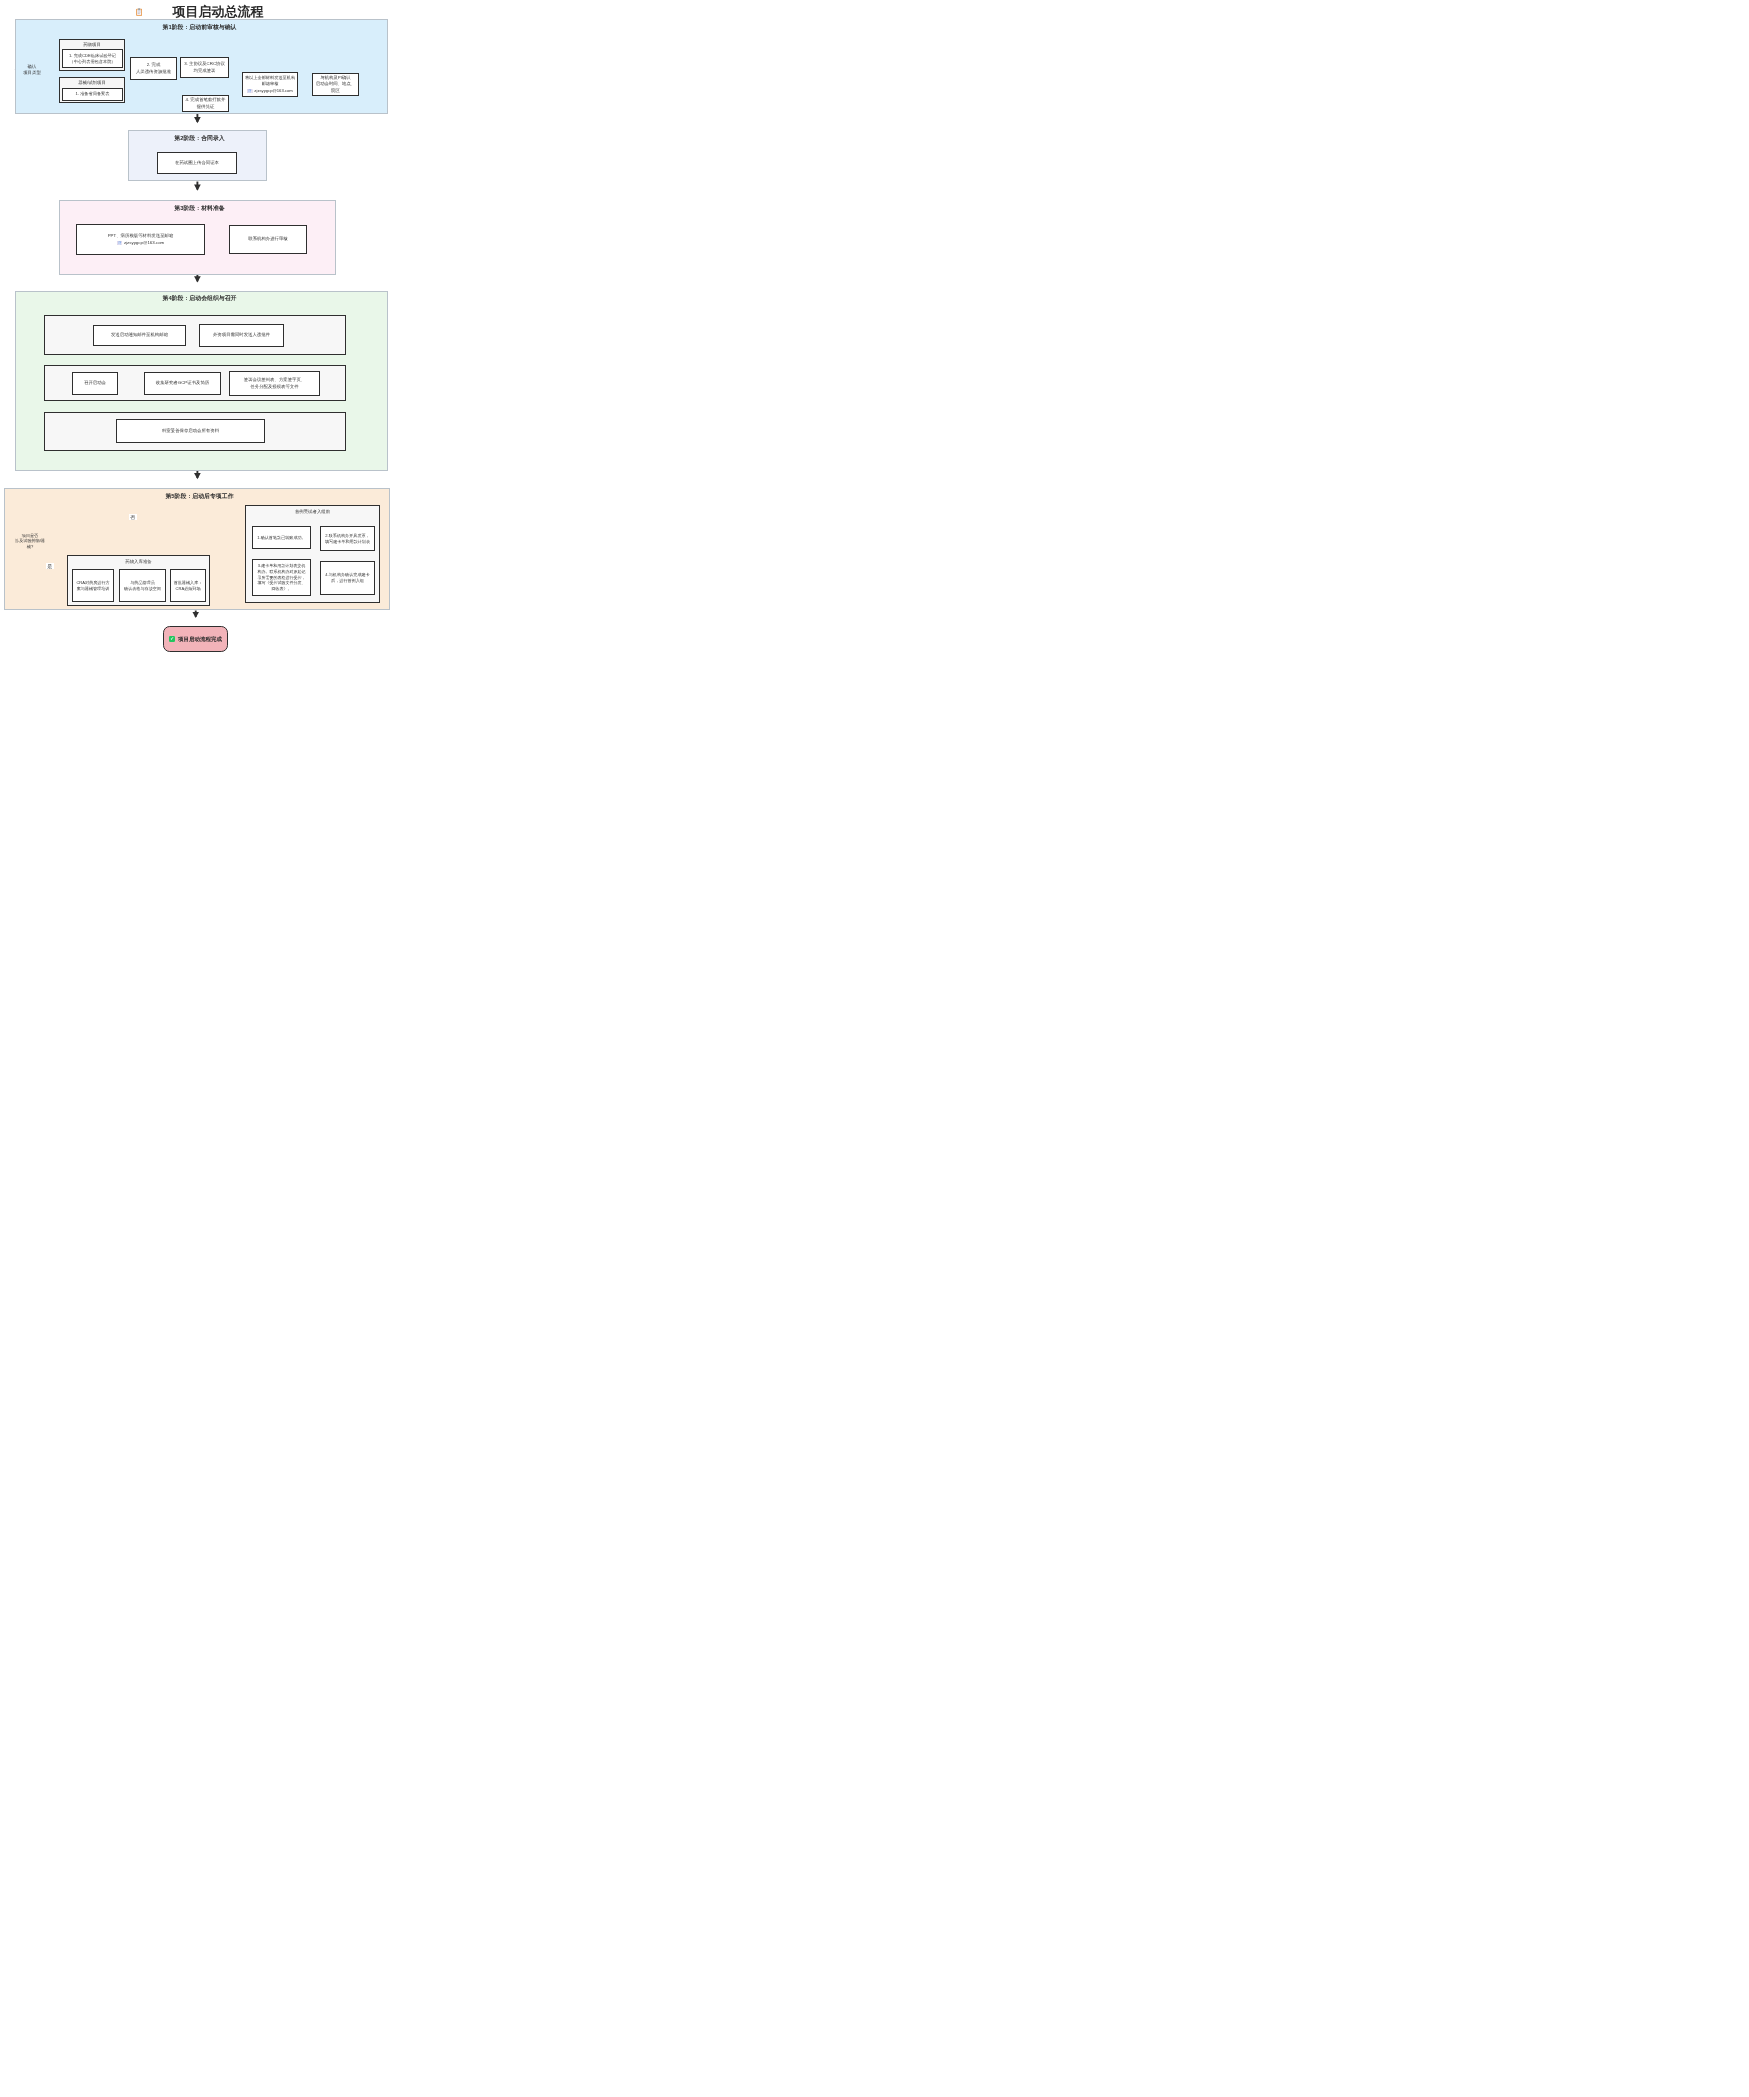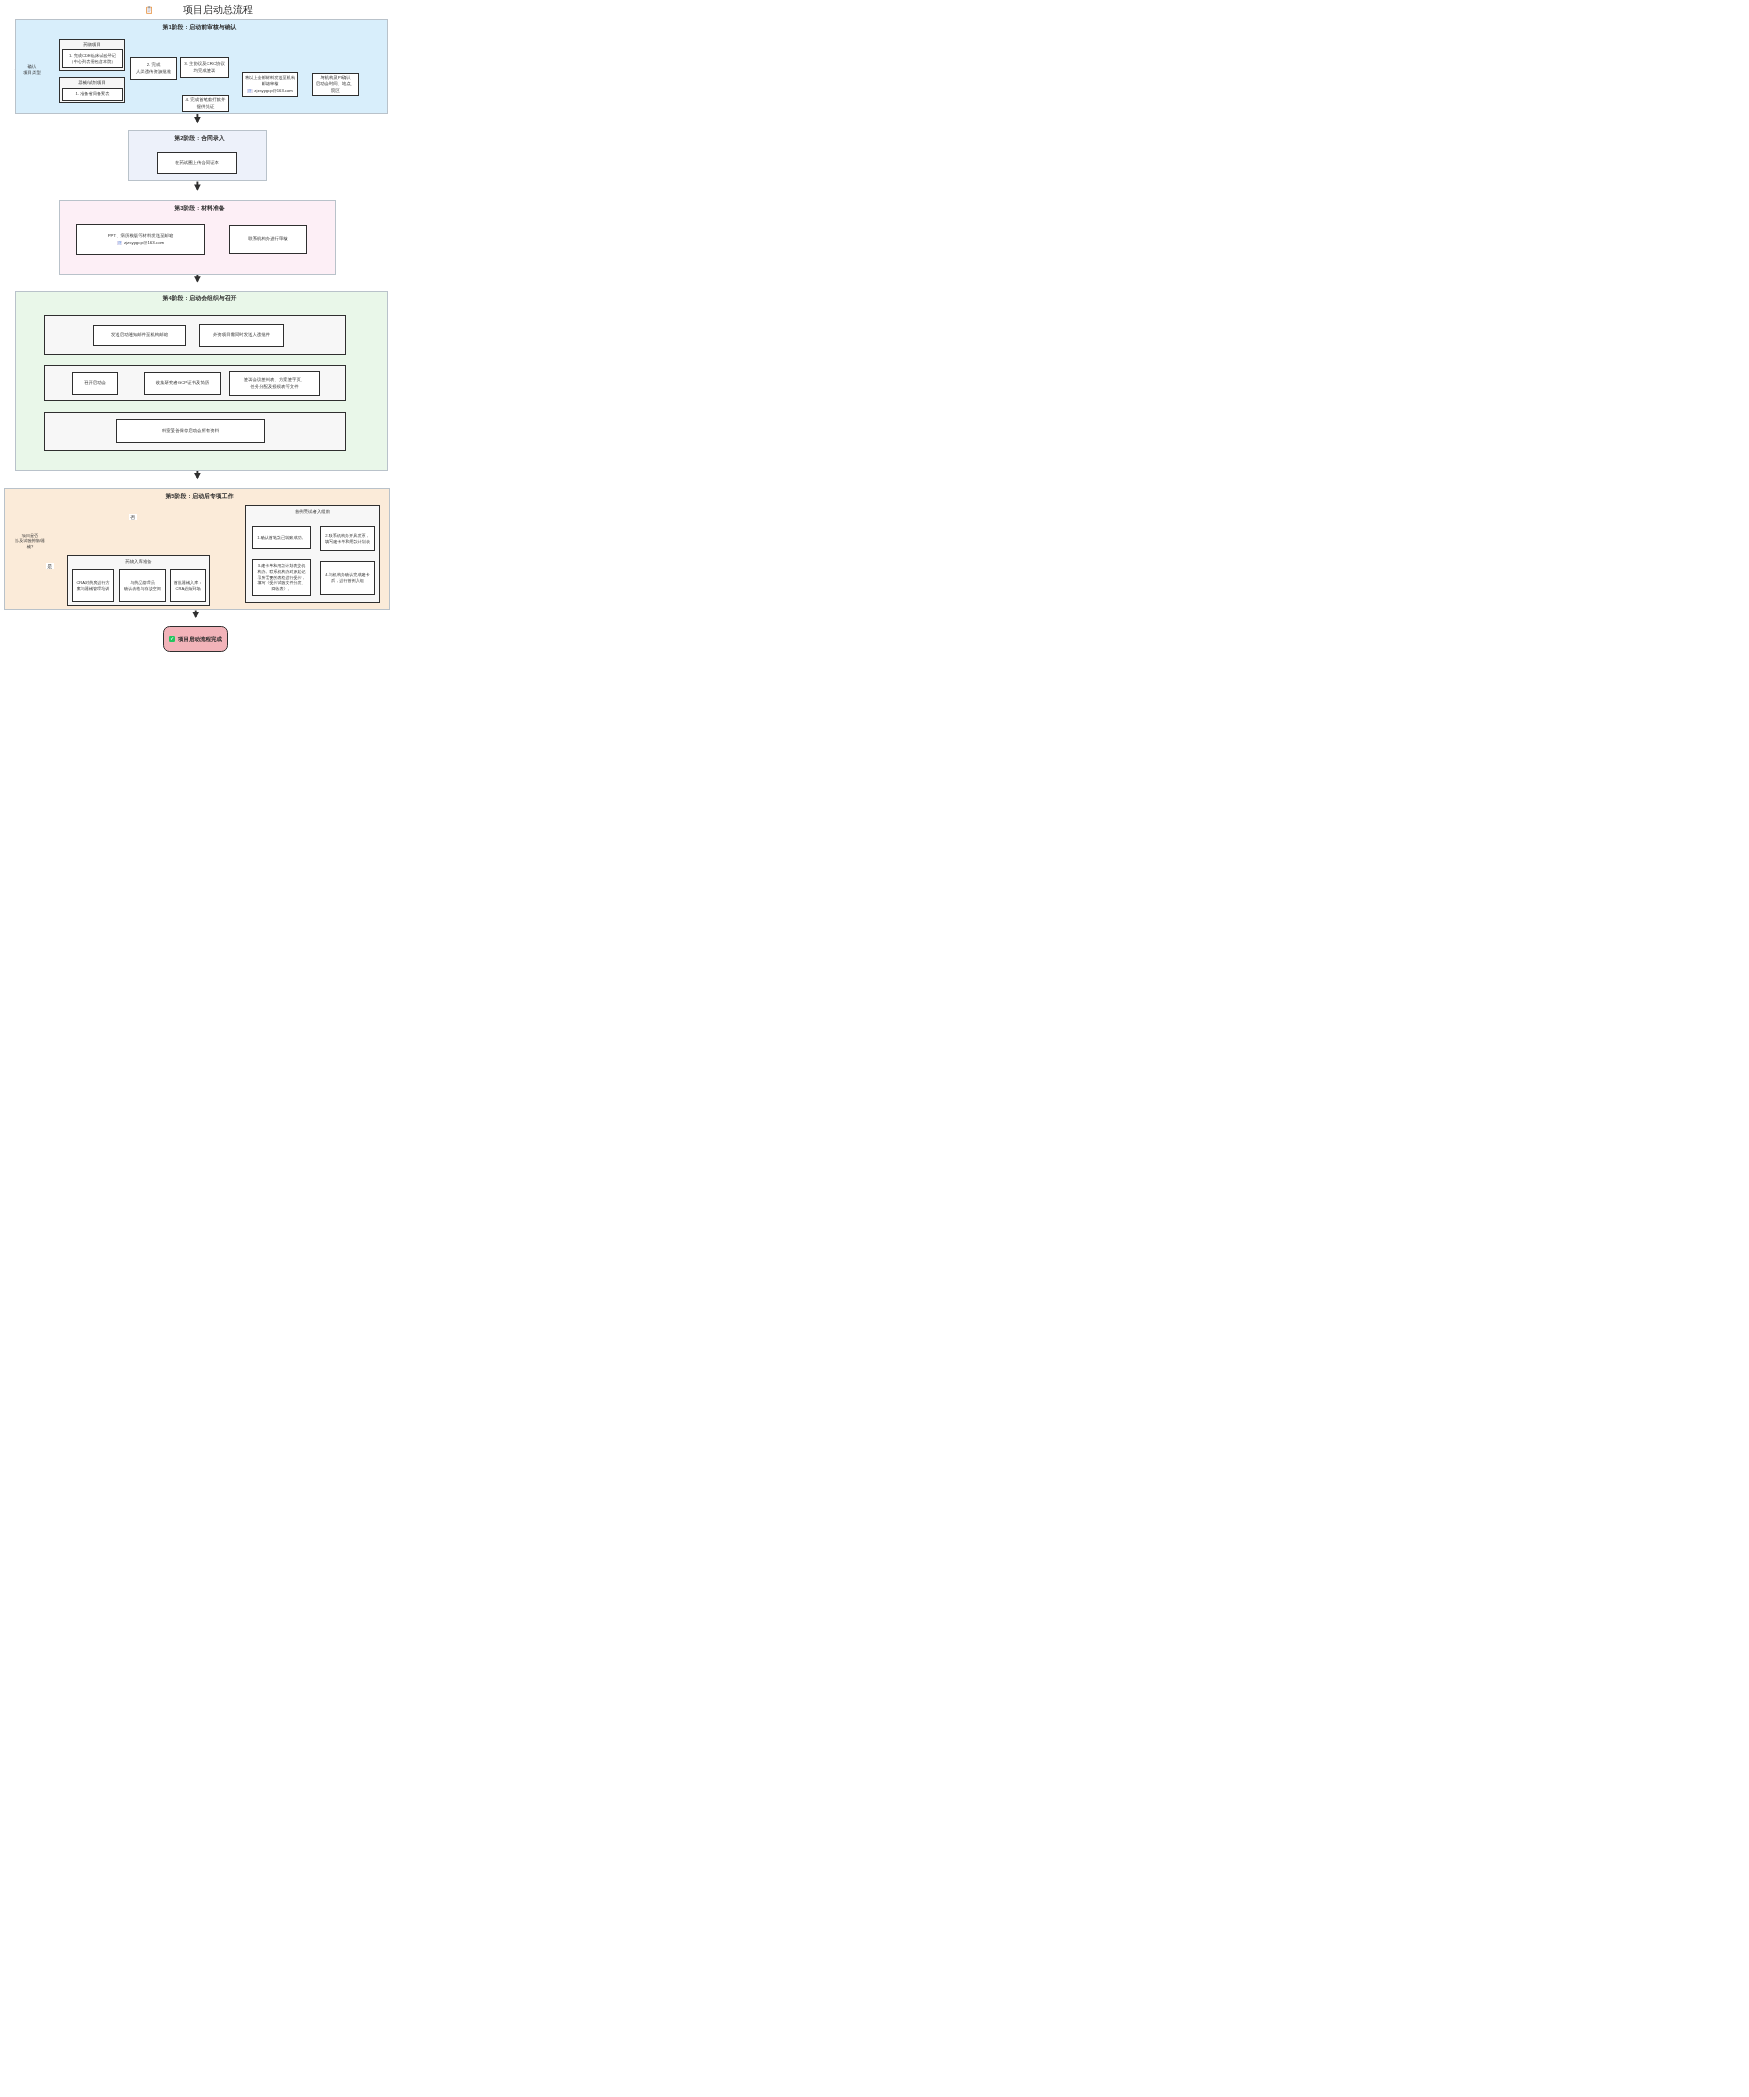--- a/index.html
+++ b/index.html
@@ -9,21 +9,21 @@
   .panel-h{position:absolute;left:0;width:100%;text-align:center;font-weight:bold;font-size:5.9px;color:#2b2b2b;z-index:3;}
   .bx{position:absolute;box-sizing:border-box;background:#ffffff;border:0.7px solid #2f2f2f;
       display:flex;flex-direction:column;align-items:center;justify-content:center;text-align:center;
       white-space:pre-line;font-size:4.4px;color:#333;line-height:1.45;padding:0.8px;z-index:4;}
   .grp{position:absolute;box-sizing:border-box;background:#f6f6f6;border:0.7px solid #2f2f2f;z-index:3;}
   .grp-title{position:absolute;left:0;width:100%;text-align:center;font-size:4.4px;color:#333;z-index:4;}
   .dtext{position:absolute;display:flex;align-items:center;justify-content:center;text-align:center;
       font-size:4.4px;color:#333;white-space:pre-line;line-height:1.4;z-index:4;}
   .edge-label{position:absolute;background:#ffffff;padding:0 1.3px;font-size:5px;color:#333;z-index:5;}
   .title-wrap{position:absolute;top:3.4px;left:0;width:100%;display:flex;align-items:center;justify-content:center;gap:2.5px;z-index:3;}
-  .title-text{font-size:10px;font-weight:normal;color:#2b2b2b;margin-left:28px;}
+  .title-text{font-size:13px;font-weight:bold;color:#2b2b2b;margin-left:28px;}
   .email-row{display:flex;align-items:center;justify-content:center;gap:1.7px;margin-top:0.8px;}
   .end-node{position:absolute;box-sizing:border-box;background:#f2b3b9;border:0.8px solid #2f2f2f;border-radius:6.7px;
       display:flex;align-items:center;justify-content:center;gap:2.5px;z-index:4;}
   .end-text{font-size:5.5px;font-weight:bold;color:#2b2b2b;}
   .check-icon{width:6.3px;height:6.3px;background:#22c55e;border-radius:1.3px;color:#fff;font-size:4.6px;font-weight:bold;
       display:flex;align-items:center;justify-content:center;}
 </style>
 </head>
 <body>
 

